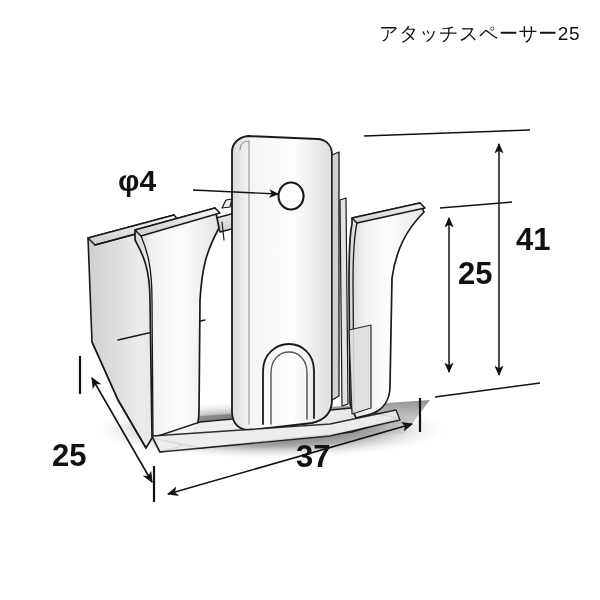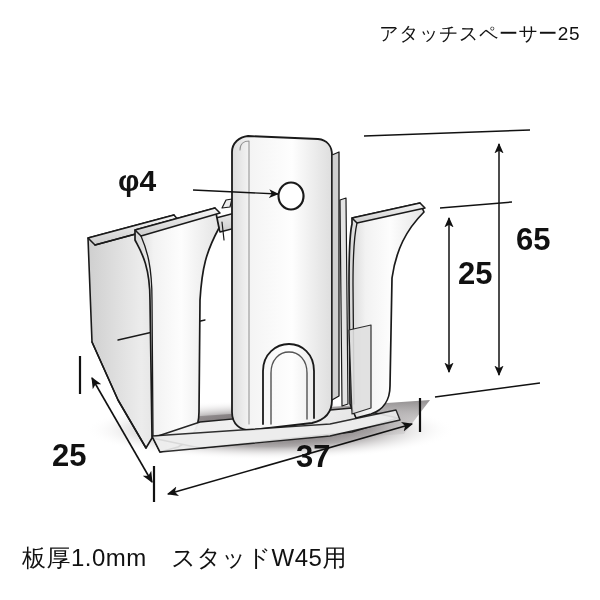--- a/index.html
+++ b/index.html
@@ -221,23 +221,22 @@
       <line x1="154" y1="466" x2="154" y2="502" stroke-width="2.2"></line>
 
       <line x1="92" y1="378" x2="152" y2="482" marker-start="url(#arrStart)" marker-end="url(#arrEnd)" stroke-width="1.6"></line>
 
       <line x1="80" y1="356" x2="80" y2="394" stroke-width="2.2"></line>
     </g>
   </svg>
 
   <div class="txt dim-label" id="dim-phi4">φ4</div>
 
-  <div class="txt dim-label" id="dim-41">65</div>
+  <div class="txt dim-label" id="dim-41">41</div>
 
   <div class="txt dim-label" id="dim-25-right">25</div>
 
   <div class="txt dim-label" id="dim-42">37</div>
 
   <div class="txt dim-label" id="dim-25-left">25</div>
 
-  <div class="txt" id="footer-text">板厚1.0mm　スタッドW45用</div>
 
 </div>
 
 </body></html>

